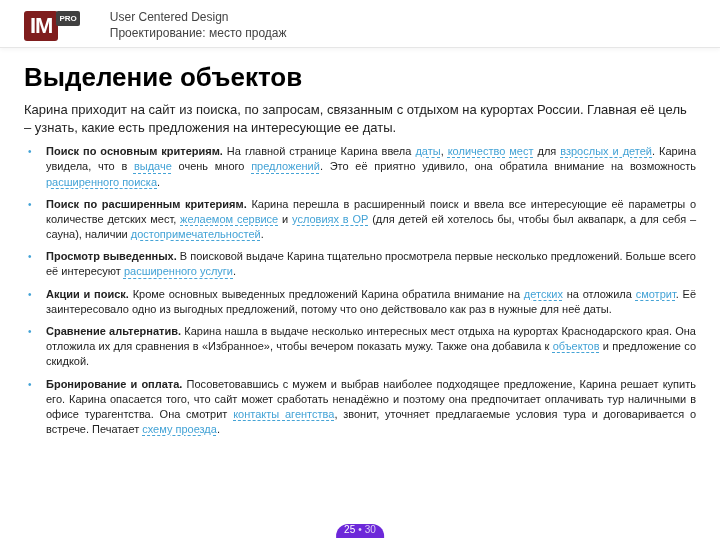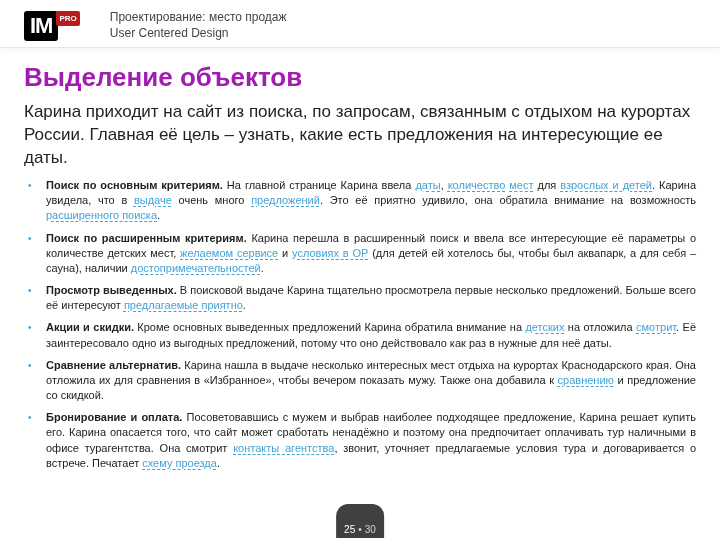--- a/index.html
+++ b/index.html
@@ -1,45 +1,45 @@
 <!DOCTYPE html>
 <html><head>
 <meta charset="utf-8">
 <style>
   * { margin: 0; padding: 0; box-sizing: border-box; }
   body { width: 720px; height: 540px; font-family: "Segoe UI", Tahoma, Arial, sans-serif; background: #fff; position: relative; overflow: hidden; }
   .header { display: flex; align-items: center; padding: 10px 24px 6px 24px; border-bottom: 1px solid #e6e6e6; box-shadow: 0 2px 4px rgba(0,0,0,0.04); }
   .logo { display: flex; align-items: center; gap: 0; margin-right: 30px; }
-  .logo-main { background: #000000; color: #fff; font-weight: 900; font-size: 22px; padding: 2px 6px; border-radius: 3px; letter-spacing: -1px; }
-  .logo-badge { background: #b91c1c; color:#fff; font-size: 8px; font-weight:700; padding: 3px 3px; border-radius: 2px; margin-left:-2px; margin-top:-14px; }
+  .logo-main { background: #7f1d1d; color: #fff; font-weight: 900; font-size: 22px; padding: 2px 6px; border-radius: 3px; letter-spacing: -1px; }
+  .logo-badge { background: #404040; color:#fff; font-size: 8px; font-weight:700; padding: 3px 3px; border-radius: 2px; margin-left:-2px; margin-top:-14px; }
   .header-text { display: flex; flex-direction: column; font-size: 12px; color: #444; line-height: 1.3; }
   .title-wrap { padding: 14px 24px 6px 24px; }
-  .title { font-size: 26px; font-weight: 700; color: #a21caf; }
-  .subtitle { padding: 2px 24px 8px 24px; font-size: 17px; color: #222; line-height: 1.35; }
+  .title { font-size: 26px; font-weight: 700; color: #000000; }
+  .subtitle { padding: 2px 24px 8px 24px; font-size: 13px; color: #222; line-height: 1.35; }
   .bullets { padding: 0 24px 0 28px; }
   .bullet { display: flex; font-size: 11px; color: #222; line-height: 1.38; margin-bottom: 7px; text-align: justify; text-justify: inter-word; }
   .dot { color: #44A3D6; font-size: 10px; width: 18px; flex-shrink: 0; margin-top: 1px; }
   .bcontent { flex: 1; }
   .b { font-weight: 700; }
   .u { color: #44A3D6; text-decoration: underline; text-decoration-style: dashed; text-underline-offset: 2px; }
-  .footer-badge { position: absolute; bottom: 2px; left: 50%; transform: translateX(-50%); background: #404040; color: #fff; font-size: 10px; padding: 20px 8px 3px 8px; border-top-left-radius: 12px; border-top-right-radius: 12px; }
+  .footer-badge { position: absolute; bottom: 2px; left: 50%; transform: translateX(-50%); background: #6d28d9; color: #fff; font-size: 10px; padding: 0 8px 3px 8px; border-top-left-radius: 12px; border-top-right-radius: 12px; }
   .footer-badge .dim { opacity: .75; }
   .footer-sep { margin: 0 3px; opacity: .8; }
 </style>
 </head>
 <body>
 
 <div class="header">
   <div class="logo">
     <span class="logo-main">IM</span>
     <span class="logo-badge">PRO</span>
   </div>
   <div class="header-text">
+    <span>User Centered Design</span>
     <span>Проектирование: место продаж</span>
-    <span>User Centered Design</span>
   </div>
 </div>
 
 <div class="title-wrap">
   <div class="title">Выделение объектов</div>
 </div>
 <div class="subtitle">Карина приходит на сайт из поиска, по запросам, связанным с отдыхом на курортах России. Главная её цель – узнать, какие есть предложения на интересующие ее даты.</div>
 
 <div class="bullets">
 
@@ -48,31 +48,31 @@
     <span class="bcontent"><span class="b">Поиск по основным критериям.</span><span> На главной странице Карина ввела </span><span class="u">даты</span><span>, </span><span class="u">количество</span><span> </span><span class="u">мест</span><span> для </span><span class="u">взрослых и детей</span><span>. Карина увидела, что в </span><span class="u">выдаче</span><span> очень много </span><span class="u">предложений</span><span>. Это её приятно удивило, она обратила внимание на возможность </span><span class="u">расширенного поиска</span><span>.</span></span>
   </div>
 
   <div class="bullet">
     <span class="dot">•</span>
     <span class="bcontent"><span class="b">Поиск по расширенным критериям.</span><span> Карина перешла в расширенный поиск и ввела все интересующие её параметры о количестве детских мест, </span><span class="u">желаемом сервисе</span><span> и </span><span class="u">условиях в ОР</span><span> (для детей ей хотелось бы, чтобы был аквапарк, а для себя – сауна), наличии </span><span class="u">достопримечательностей</span><span>.</span></span>
   </div>
 
   <div class="bullet">
     <span class="dot">•</span>
-    <span class="bcontent"><span class="b">Просмотр выведенных.</span><span> В поисковой выдаче Карина тщательно просмотрела первые несколько предложений. Больше всего её интересуют </span><span class="u">предлагаемые приятно</span><span>.</span></span>
+    <span class="bcontent"><span class="b">Просмотр выведенных.</span><span> В поисковой выдаче Карина тщательно просмотрела первые несколько предложений. Больше всего её интересуют </span><span class="u">расширенного услуги</span><span>.</span></span>
   </div>
 
   <div class="bullet">
     <span class="dot">•</span>
-    <span class="bcontent"><span class="b">Акции и скидки.</span><span> Кроме основных выведенных предложений Карина обратила внимание на </span><span class="u">детских</span><span> на отложила </span><span class="u">смотрит</span><span>. Её заинтересовало одно из выгодных предложений, потому что оно действовало как раз в нужные для неё даты.</span></span>
+    <span class="bcontent"><span class="b">Акции и поиск.</span><span> Кроме основных выведенных предложений Карина обратила внимание на </span><span class="u">детских</span><span> на отложила </span><span class="u">смотрит</span><span>. Её заинтересовало одно из выгодных предложений, потому что оно действовало как раз в нужные для неё даты.</span></span>
   </div>
 
   <div class="bullet">
     <span class="dot">•</span>
-    <span class="bcontent"><span class="b">Сравнение альтернатив.</span><span> Карина нашла в выдаче несколько интересных мест отдыха на курортах Краснодарского края. Она отложила их для сравнения в «Избранное», чтобы вечером показать мужу. Также она добавила к </span><span class="u">сравнению</span><span> и предложение со скидкой.</span></span>
+    <span class="bcontent"><span class="b">Сравнение альтернатив.</span><span> Карина нашла в выдаче несколько интересных мест отдыха на курортах Краснодарского края. Она отложила их для сравнения в «Избранное», чтобы вечером показать мужу. Также она добавила к </span><span class="u">объектов</span><span> и предложение со скидкой.</span></span>
   </div>
 
   <div class="bullet">
     <span class="dot">•</span>
     <span class="bcontent"><span class="b">Бронирование и оплата.</span><span> Посоветовавшись с мужем и выбрав наиболее подходящее предложение, Карина решает купить его. Карина опасается того, что сайт может сработать ненадёжно и поэтому она предпочитает оплачивать тур наличными в офисе турагентства. Она смотрит </span><span class="u">контакты агентства</span><span>, звонит, уточняет предлагаемые условия тура и договаривается о встрече. Печатает </span><span class="u">схему проезда</span><span>.</span></span>
   </div>
 
 </div>
 
 <div class="footer-badge">

